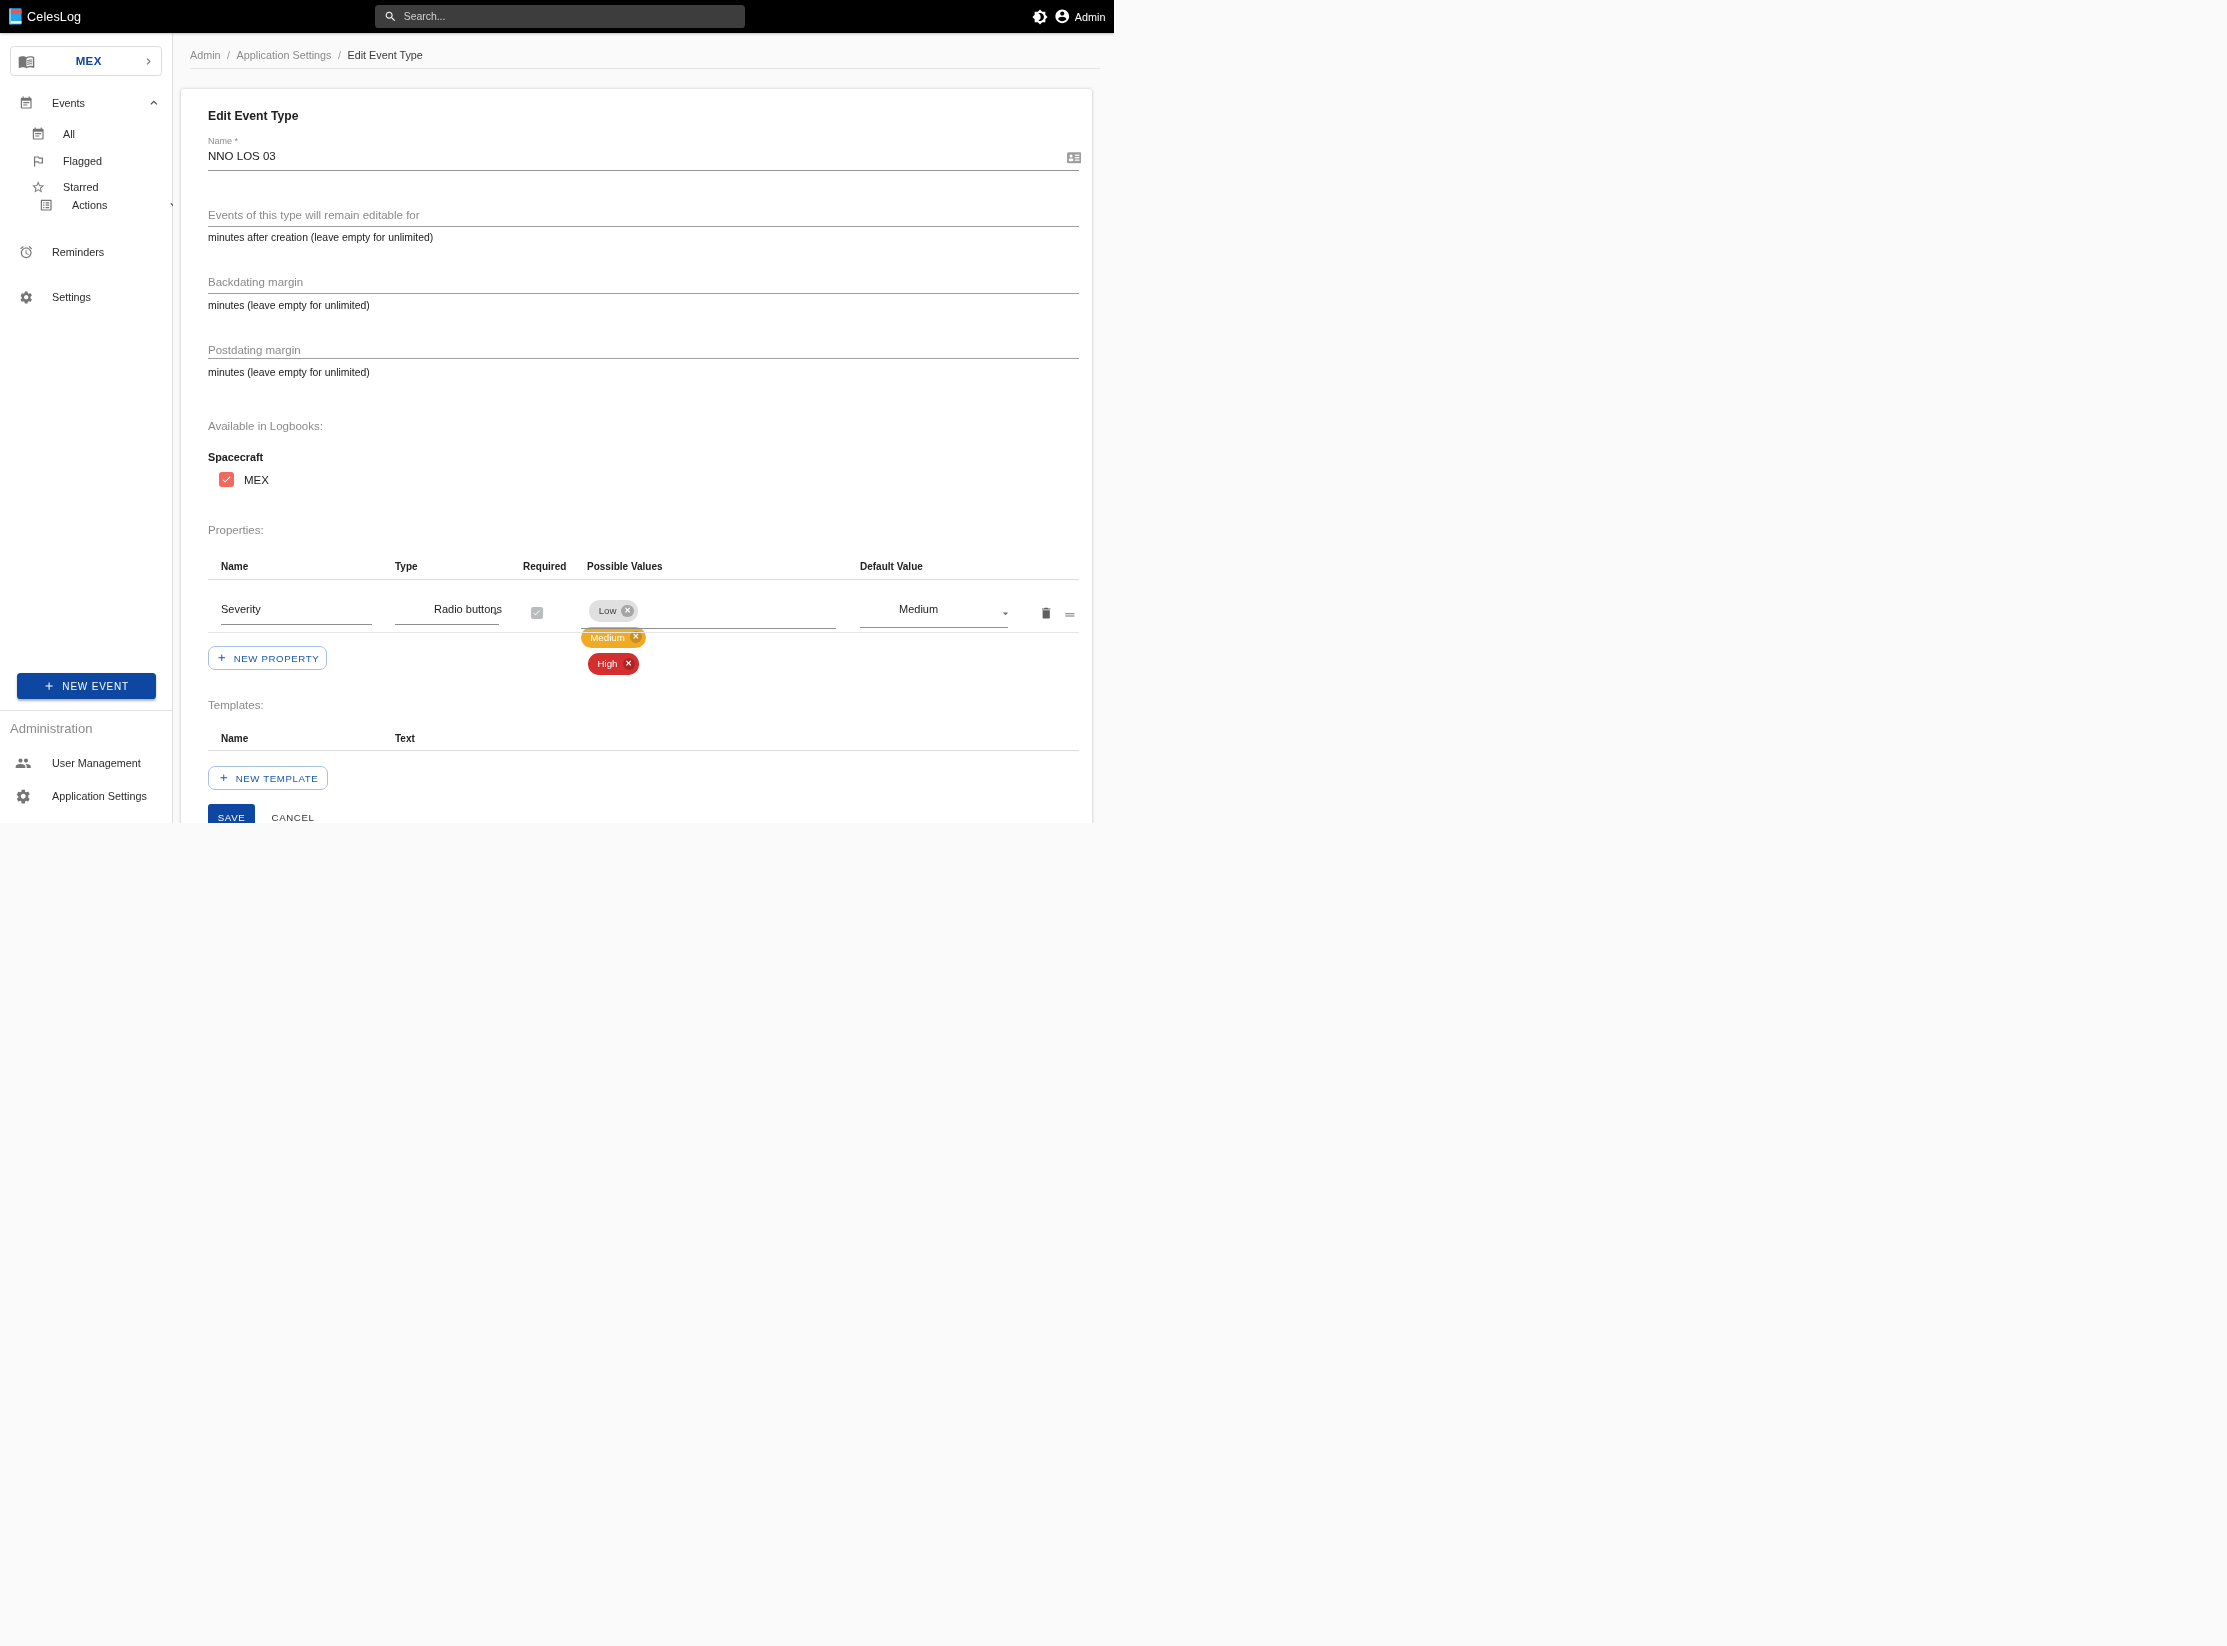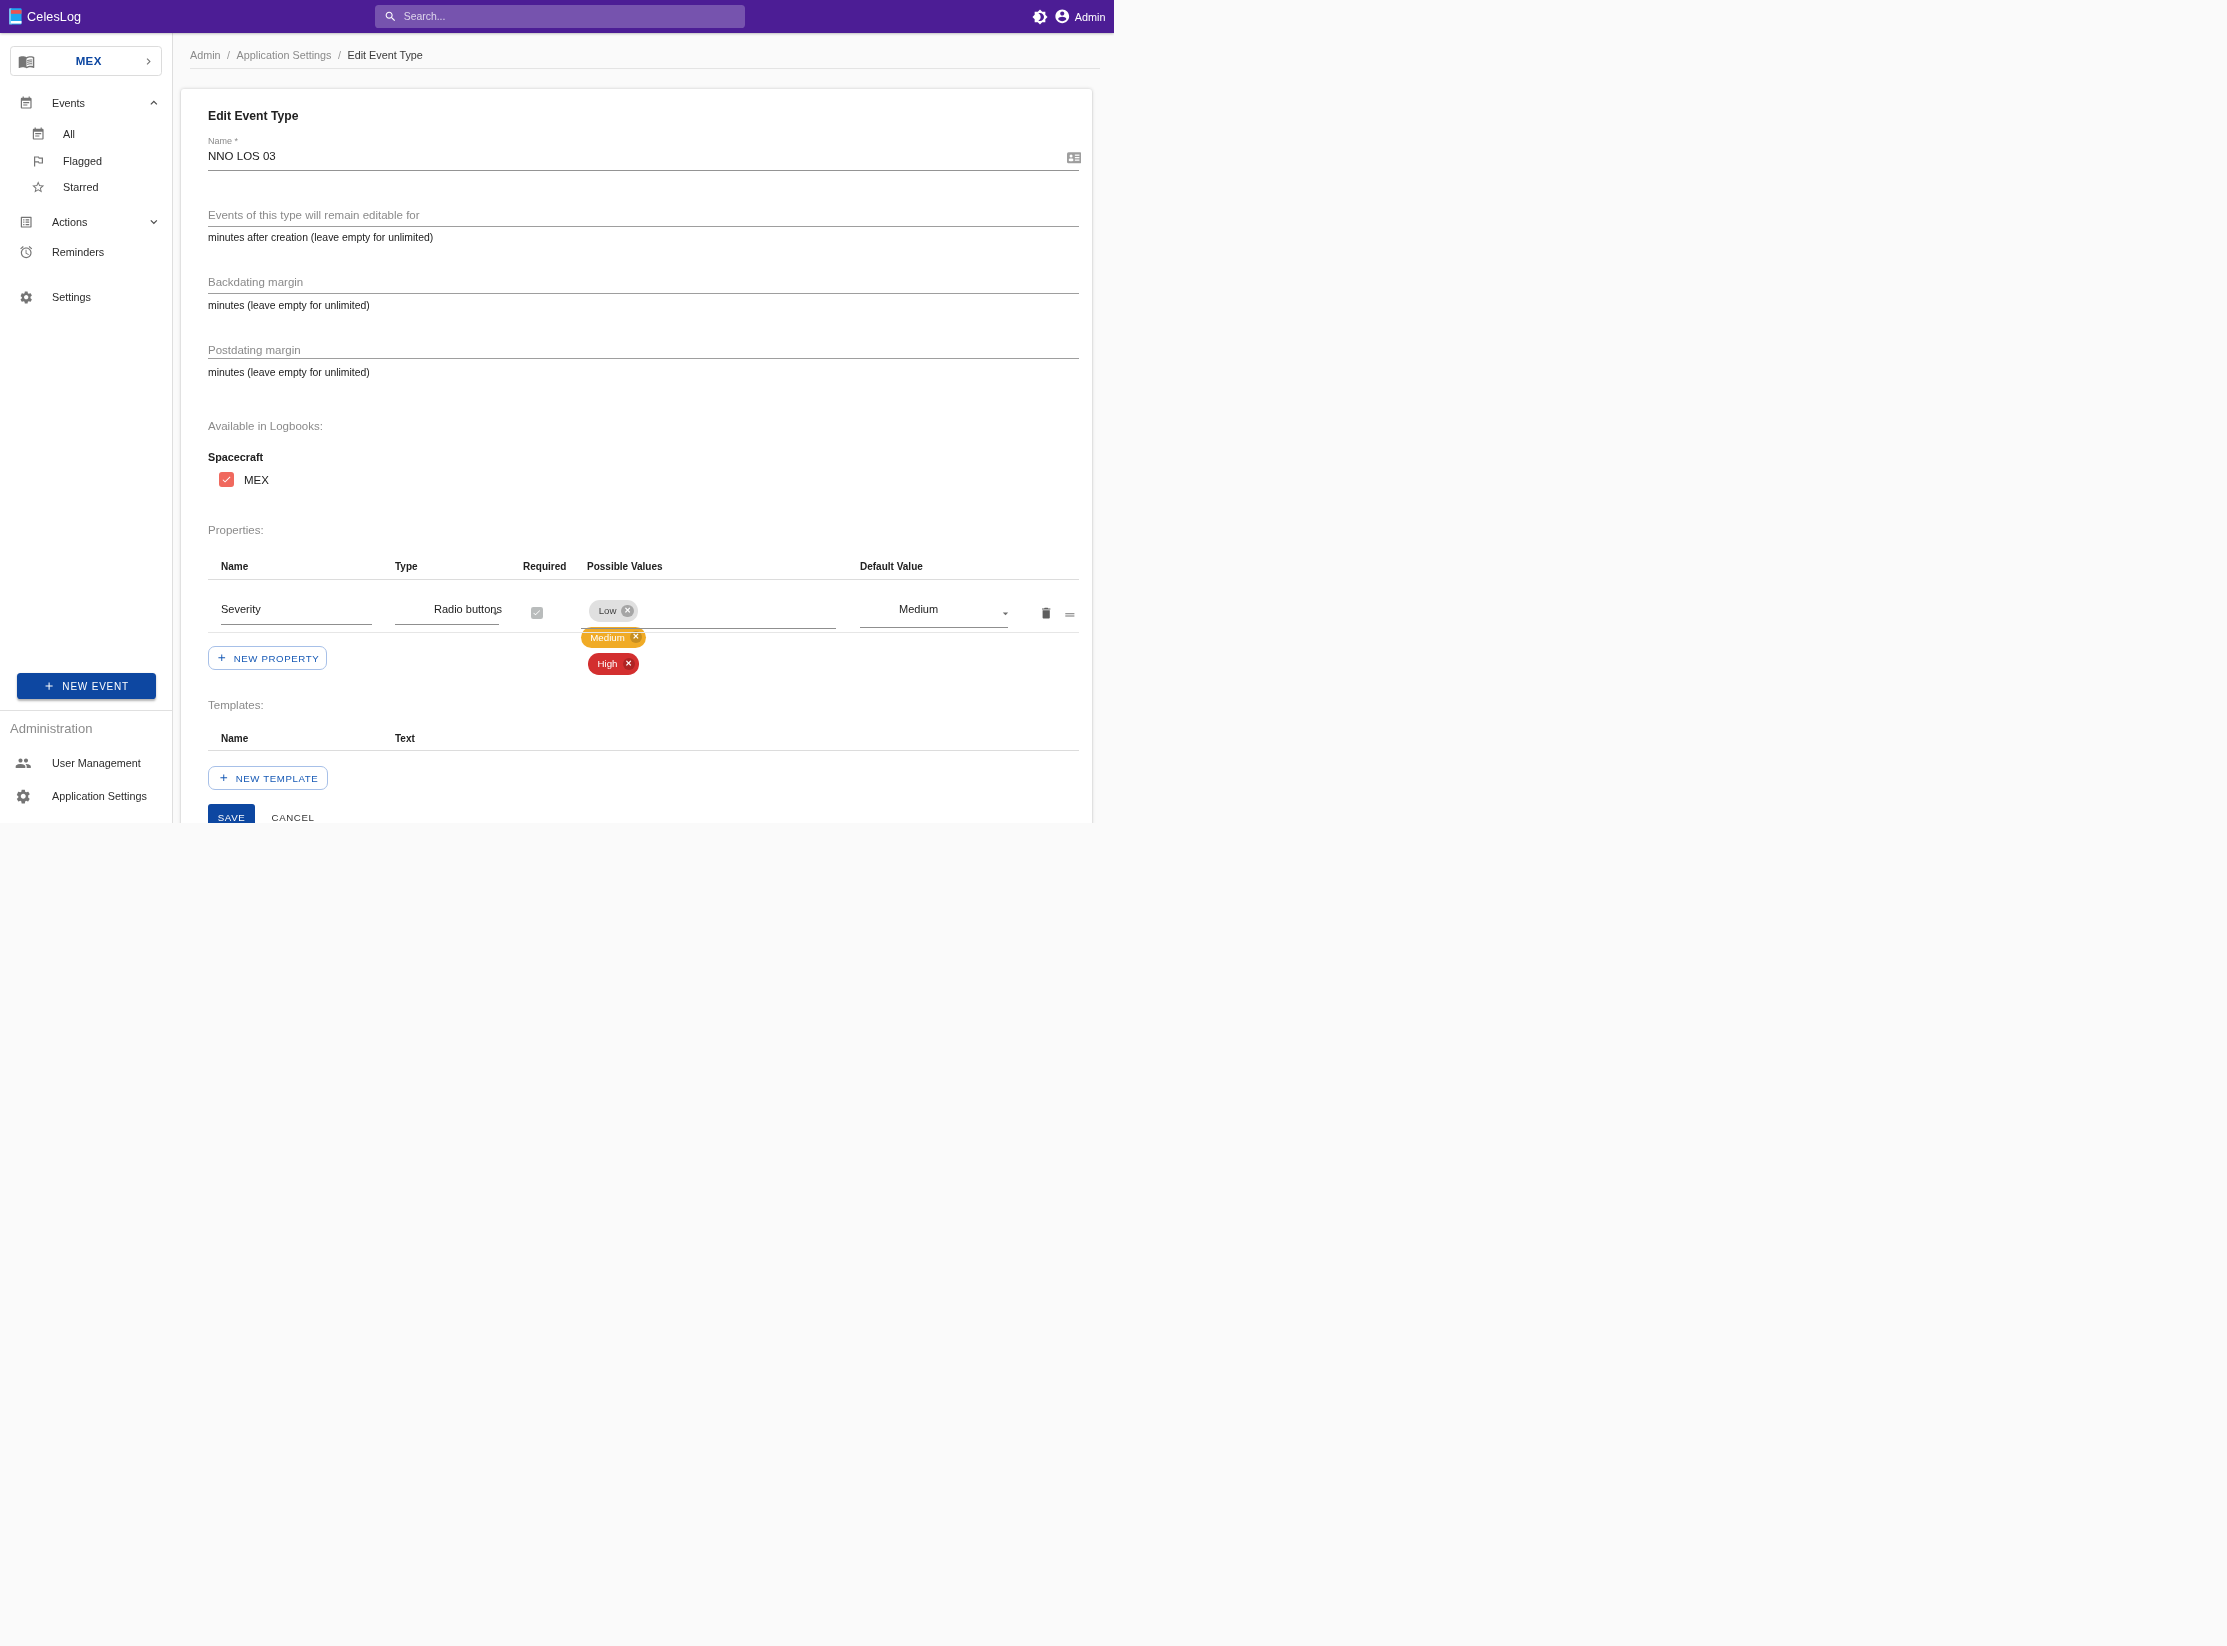--- a/index.html
+++ b/index.html
@@ -1,21 +1,21 @@
 <!DOCTYPE html>
 <html style="font-size:11.5px"><head>
 <meta charset="utf-8">
 <style>
   * { margin:0; padding:0; box-sizing:border-box; }
   html,body { width:1114px; height:823px; overflow:hidden; background:#fafafa;
     font-family:"Liberation Sans", sans-serif; }
   .viewport { position:relative; width:1114px; height:823px; overflow:hidden; }
 
   
-  .topbar { position:absolute; top:0; left:0; width:100%; height:33px; background:#4c1d95;
+  .topbar { position:absolute; top:0; left:0; width:100%; height:33px; background:#000000;
     color:#fff; display:flex; align-items:center; z-index:20;
     box-shadow:0 0.7px 2.9px rgba(0,0,0,.35); }
   .logo-wrap { display:flex; align-items:center; gap:2.9px; margin-left:7.2px; cursor:pointer; }
   .logo-icon { width:17px; height:18.7px; display:block; }
   .app-title { font-size:12.6px; font-weight:500; letter-spacing:0.1px; }
   .searchbox { position:absolute; left:375px; top:5px; width:370px; height:23px;
     background:rgba(255,255,255,.24); border-radius:3.6px; display:flex; align-items:center;
     padding:0 8.6px; gap:7.2px; }
   .searchbox svg { width:13px; height:13px; fill:#fff; flex:none; }
   .searchbox input { background:transparent; border:none; outline:none; color:#fff;
@@ -44,21 +44,21 @@
   .mex-card .chev { width:13px; height:13px; fill:#757575; flex:none; }
 
   .nav-row { position:absolute; left:0; width:100%; height:24.4px; display:flex;
     align-items:center; cursor:pointer; }
   .nav-row .nicon { position:absolute; left:18.7px; width:14.4px; height:14.4px; fill:#757575; }
   .nav-row .nicon.sub { left:31px; }
   .nav-row .nlabel { position:absolute; left:52px; font-size:10.8px; color:#2b2b2b; }
   .nav-row .nlabel.sub { left:63px; }
   .nav-row .nchev { position:absolute; left:147px; width:13.7px; height:13.7px; fill:#4c4c4c; }
   #nav-events{top:58px;} #nav-all{top:89px;} #nav-flagged{top:116px;} #nav-starred{top:142px;}
-  #nav-actions{top:177px;} #nav-reminders{top:207px;} #nav-settings{top:252px;}
+  #nav-actions{top:160px;margin-left:20px;} #nav-reminders{top:207px;} #nav-settings{top:252px;}
 
   .new-event-btn { position:absolute; top:640px; left:16.5px; width:139px; height:26px;
     background:#0d47a1; color:#fff; border:none; border-radius:3.6px; display:flex;
     align-items:center; justify-content:center; gap:7.2px; font-size:10px; font-weight:500;
     letter-spacing:0.8px; cursor:pointer; font-family:inherit;
     box-shadow:0 1.4px 2.2px rgba(0,0,0,.3); }
   .new-event-btn svg { width:12.2px; height:12.2px; fill:#fff; }
   .sb-divider { position:absolute; top:677px; left:0; width:100%; border-top:0.7px solid #e0e0e0; }
   .admin-title { position:absolute; top:688px; left:10px; font-size:13px; color:#8b8b8b;text-align:right; }
   #nav-users{top:718px;} #nav-appsettings{top:751px;}

